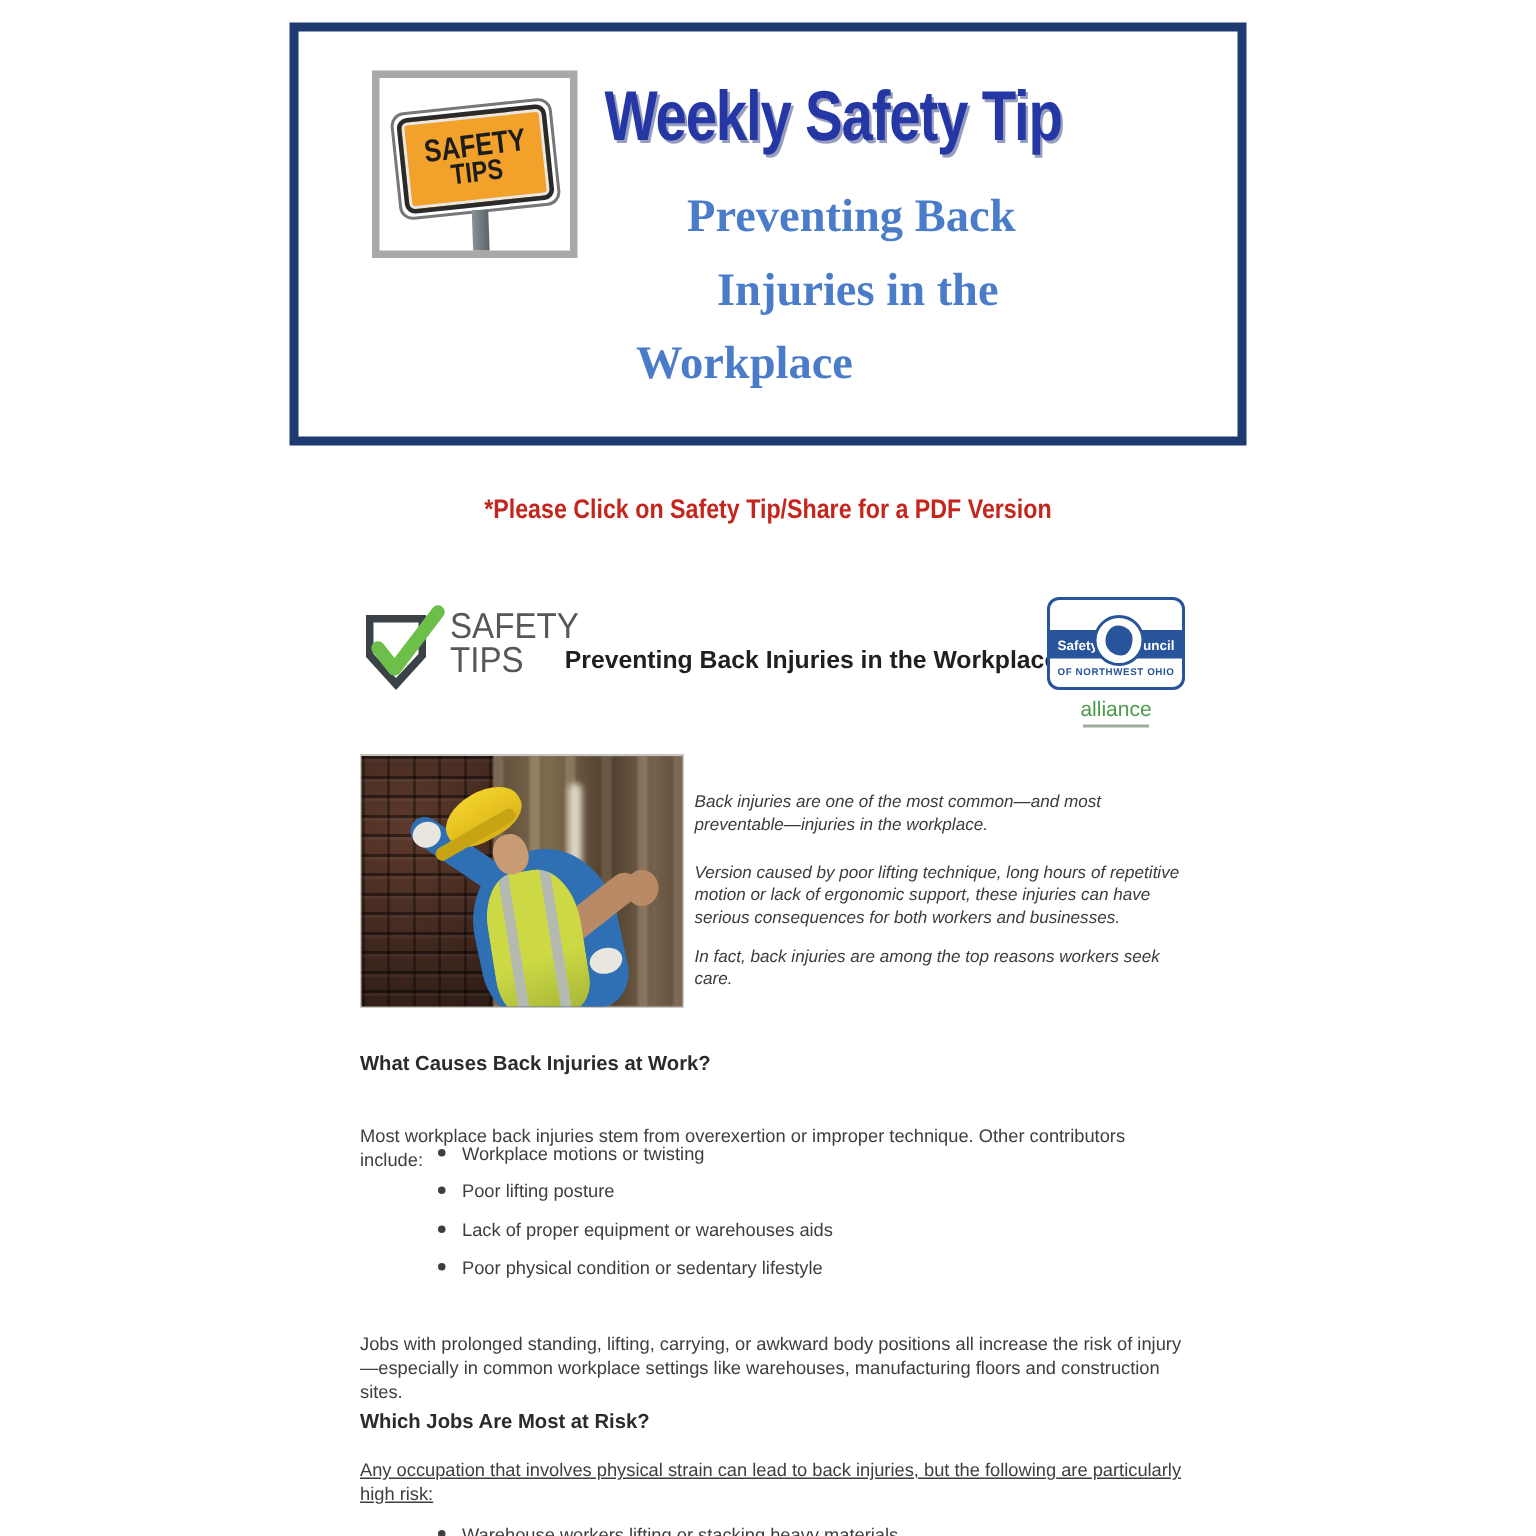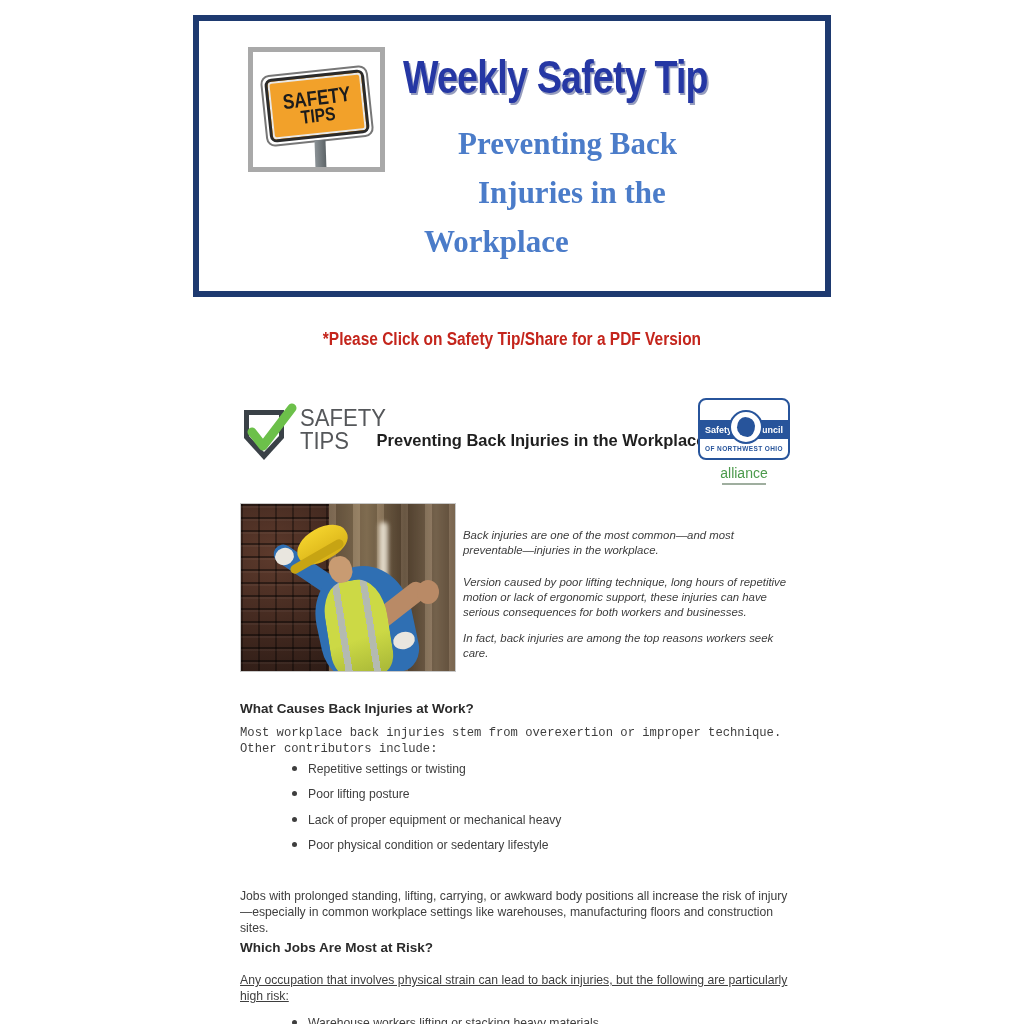--- a/index.html
+++ b/index.html
@@ -154,21 +154,21 @@
   .intro {
     position:absolute; left:223px; top:130px; width:329px;
     font-style:italic; font-size:11.4px; color:#3c3c3c; line-height:1.32;
   }
   .intro p.gap1 { margin-bottom:17px; }
   .intro p.gap2 { margin-bottom:11px; }
 
   
   .sec-h { position:absolute; left:0; font-size:13.5px; font-weight:700; color:#2b2b2b; }
   .sec-p { position:absolute; left:0; width:552px; font-size:12.2px; color:#3e3e3e; line-height:1.3; }
-  .h1 { top:303px; } .p1 { top:328px;font-family:Liberation Mono, monospace; }
+  .h1 { top:303px; } .p1 { top:352px; }
   .bullets1 { position:absolute; left:0; top:364px; width:552px; }
   .bullet { position:relative; padding-left:68px; margin-bottom:10.5px;
     font-size:12.2px; color:#3e3e3e; line-height:1.22; }
   .bullet .dot { position:absolute; left:52px; top:4px; width:5px; height:5px;
     border-radius:50%; background:#3e3e3e; }
   .p-close { top:491px; }
   .h2 { top:542px; } .p2 { top:575px;text-decoration:underline; }
   .bullets2 { position:absolute; left:0; top:618px; width:552px; }
 </style>
 </head>
@@ -245,23 +245,23 @@
 
     <div class="intro">
       <p class="gap1">Back injuries are one of the most common—and most preventable—injuries in the workplace.</p>
       <p class="gap2">Version caused by poor lifting technique, long hours of repetitive motion or lack of ergonomic support, these injuries can have serious consequences for both workers and businesses.</p>
       <p>In fact, back injuries are among the top reasons workers seek care.</p>
     </div>
 
     <div class="sec-h h1">What Causes Back Injuries at Work?</div>
     <div class="sec-p p1">Most workplace back injuries stem from overexertion or improper technique. Other contributors include:</div>
     <div class="bullets1">
-      <div class="bullet"><span class="dot"></span><span>Repetitive settings or twisting</span></div>
+      <div class="bullet"><span class="dot"></span><span>Workplace motions or twisting</span></div>
       <div class="bullet"><span class="dot"></span><span>Poor lifting posture</span></div>
-      <div class="bullet"><span class="dot"></span><span>Lack of proper equipment or mechanical heavy</span></div>
+      <div class="bullet"><span class="dot"></span><span>Lack of proper equipment or warehouses aids</span></div>
       <div class="bullet"><span class="dot"></span><span>Poor physical condition or sedentary lifestyle</span></div>
     </div>
     <div class="sec-p p-close">Jobs with prolonged standing, lifting, carrying, or awkward body positions all increase the risk of injury—especially in common workplace settings like warehouses, manufacturing floors and construction sites.</div>
 
     <div class="sec-h h2">Which Jobs Are Most at Risk?</div>
     <div class="sec-p p2">Any occupation that involves physical strain can lead to back injuries, but the following are particularly high risk:</div>
     <div class="bullets2">
       <div class="bullet"><span class="dot"></span><span>Warehouse workers lifting or stacking heavy materials</span></div>
     </div>
 

